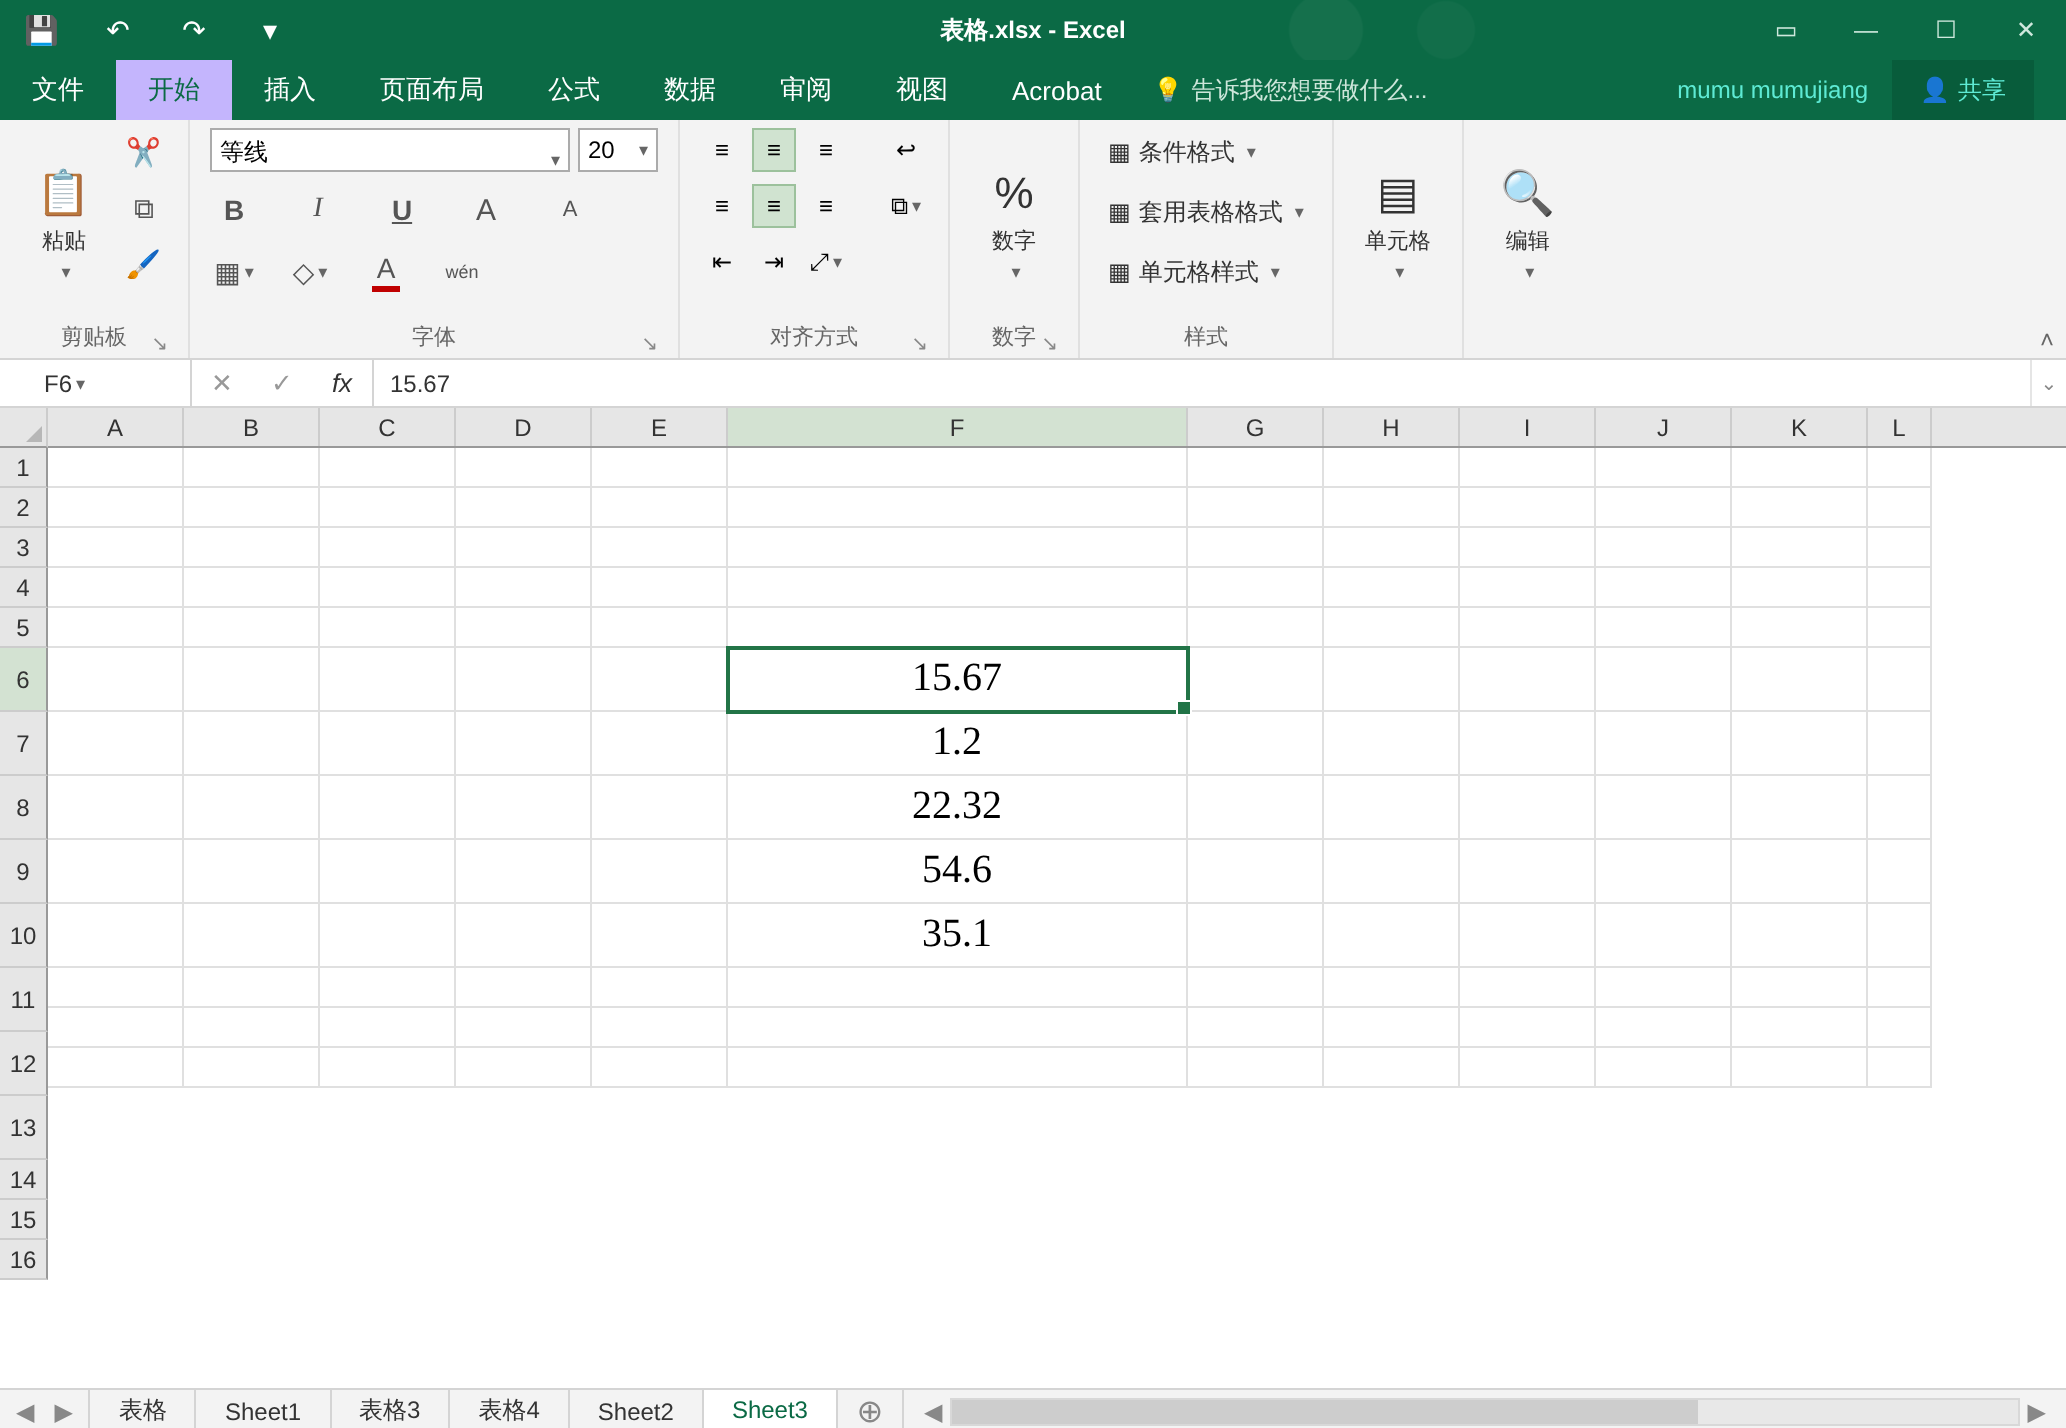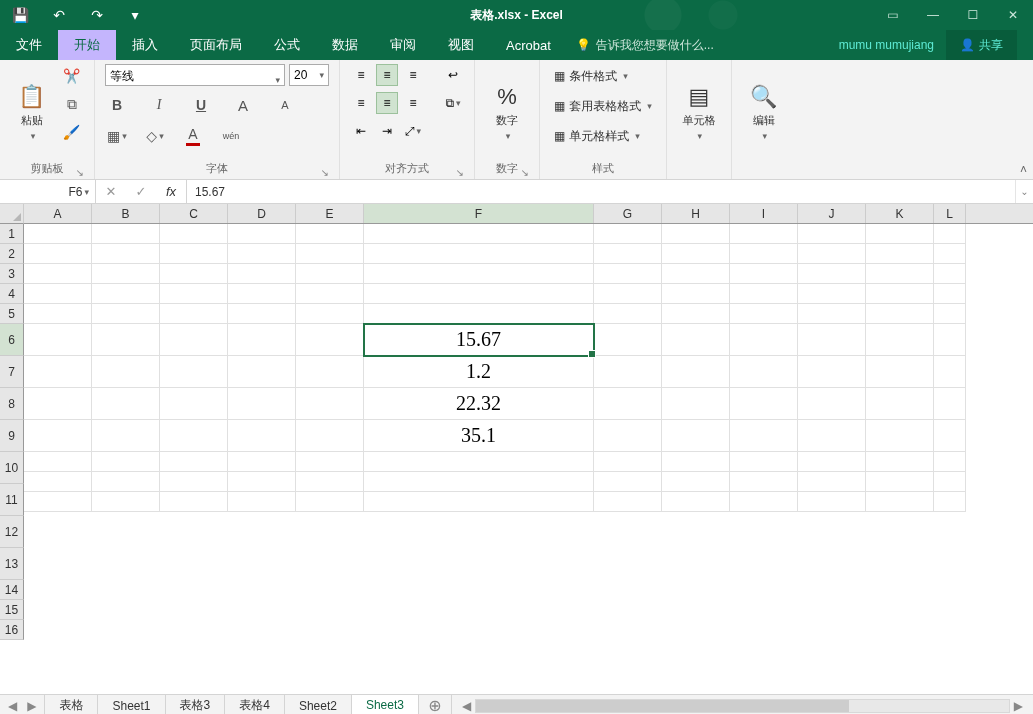--- a/index.html
+++ b/index.html
@@ -35,21 +35,21 @@
 .col { display: flex; flex-direction: column; gap: 4px; justify-content: flex-start; }
 .row { display: flex; gap: 4px; align-items: center; }
 .style-item { display: flex; align-items: center; gap: 4px; cursor: pointer; color: #333; height: 24px; padding: 0 4px; }
 .dropdown-arrow { font-size: 9px; color: #666; margin-left: 2px; }
 .font-name { width: 180px; height: 22px; border: 1px solid #ababab; background: #fff; padding: 0 4px; font-size: 12px; display: flex; align-items: flex-end; justify-content: space-between; }
 .font-size { width: 40px; height: 22px; border: 1px solid #ababab; background: #fff; padding: 0 4px; font-size: 12px; display: flex; align-items: center; justify-content: space-between; }
 .ribbon-collapse { position: absolute; right: 6px; bottom: 2px; font-size: 12px; color: #666; cursor: pointer; }
 
 
 .name-fx-row { height: 24px; border-bottom: 1px solid #d4d4d4; display: flex; align-items: stretch; background: #fff; }
-.name-box { width: 96px; border-right: 1px solid #d4d4d4; display: flex; align-items: center; padding: 0 6px; justify-content: flex-end; color: #333; }
+.name-box { width: 96px; border-right: 1px solid #d4d4d4; display: flex; align-items: center; padding: 0 22px; justify-content: flex-start; color: #333; }
 .fx-buttons { display: flex; align-items: center; border-right: 1px solid #d4d4d4; }
 .fx-btn { width: 30px; display: flex; align-items: center; justify-content: center; color: #999; cursor: pointer; font-size: 13px; }
 .formula-bar { flex: 1; display: flex; align-items: center; padding: 0 8px; color: #333; position: relative; }
 .fx-expand { width: 18px; color: #888; font-size: 10px; display:flex; align-items:center; justify-content:center; border-left: 1px solid #e5e5e5; }
 
 
 .grid-wrapper { position: relative; height: 490px; overflow: hidden; }
 .select-all { position: absolute; left: 0; top: 0; width: 24px; height: 20px; background: #e6e6e6; border-right: 1px solid #ccc; border-bottom: 1px solid #999; cursor: pointer; }
 .select-all::after { content:""; position:absolute; right:2px; bottom:2px; width:0; height:0; border-left:8px solid transparent; border-bottom:8px solid #b7b7b7; }
 .col-headers { position: absolute; left: 24px; top: 0; right: 0; height: 20px; display: flex; background: #e6e6e6; border-bottom: 1px solid #999; }
@@ -432,20 +432,34 @@
         <div class="cell cw-J"></div>
         <div class="cell cw-K"></div>
         <div class="cell cw-L"></div>
       </div>
       <div class="cell-row tall">
         <div class="cell cw-A"></div>
         <div class="cell cw-B"></div>
         <div class="cell cw-C"></div>
         <div class="cell cw-D"></div>
         <div class="cell cw-E"></div>
+        <div class="cell cw-F value">54.6</div>
+        <div class="cell cw-G"></div>
+        <div class="cell cw-H"></div>
+        <div class="cell cw-I"></div>
+        <div class="cell cw-J"></div>
+        <div class="cell cw-K"></div>
+        <div class="cell cw-L"></div>
+      </div>
+      <div class="cell-row tall">
+        <div class="cell cw-A"></div>
+        <div class="cell cw-B"></div>
+        <div class="cell cw-C"></div>
+        <div class="cell cw-D"></div>
+        <div class="cell cw-E"></div>
         <div class="cell cw-F value">35.1</div>
         <div class="cell cw-G"></div>
         <div class="cell cw-H"></div>
         <div class="cell cw-I"></div>
         <div class="cell cw-J"></div>
         <div class="cell cw-K"></div>
         <div class="cell cw-L"></div>
       </div>
       <div class="cell-row">
         <div class="cell cw-A"></div>

